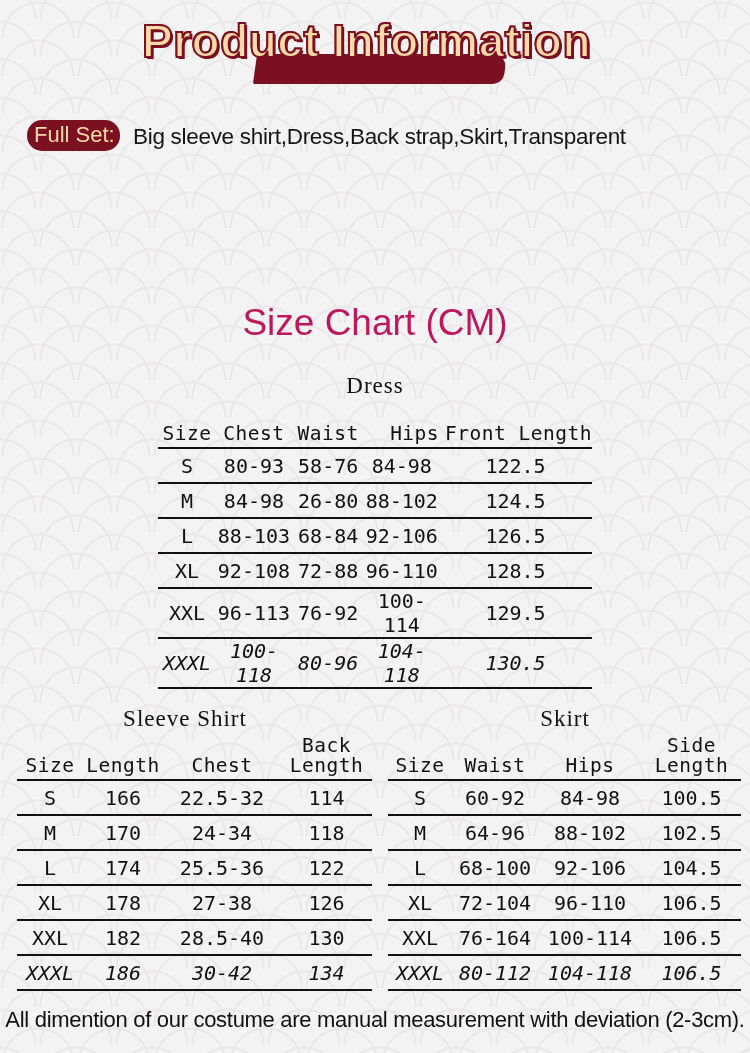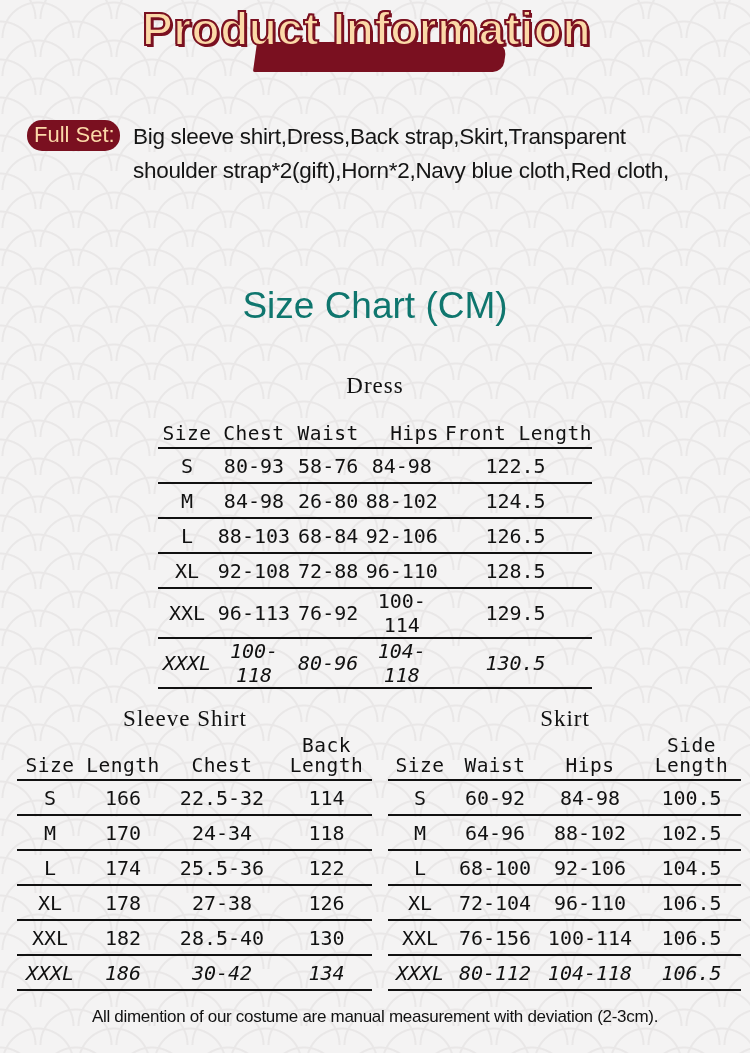--- a/index.html
+++ b/index.html
@@ -7,69 +7,68 @@
     width:750px; height:1053px; overflow:hidden; position:relative;
     background-color:#f4f3f3;
     background-image:
       radial-gradient(circle at 50% 100%, transparent 34px, #e9e7e7 35px, #e9e7e7 36px, transparent 37px),
       radial-gradient(circle at 50% 100%, transparent 34px, #e9e7e7 35px, #e9e7e7 36px, transparent 37px);
     background-size:76px 38px, 76px 38px;
     background-position:0 0, 38px 19px;
     font-family:"Liberation Sans", sans-serif;
     color:#111;
   }
-  .title-wrap { position:absolute; top:2px; left:0; width:733px; text-align:center; }
+  .title-wrap { position:absolute; top:14px; left:0; width:733px; text-align:center; }
   .title-brush {
     position:absolute; left:255px; top:40px; width:250px; height:30px;
     background:#7a1020; border-radius:4px 14px 10px 2px; transform:skewX(-8deg);
   }
   .title {
     position:relative; display:inline-block; font-size:46px; font-weight:bold;
     color:#fbd9a8; letter-spacing:0.5px;
     -webkit-text-stroke:2px #7a1020;
     text-shadow: 0 0 0 #7a1020, 2px 2px 0 #7a1020, -1px -1px 0 #7a1020;
   }
   .fullset { position:absolute; top:120px; left:27px; width:700px; }
   .badge {
     position:absolute; left:0; top:0; background:#7a1020; color:#fbd9a8;
     font-size:22px; padding:1px 5px 2px 7px; border-radius:15px; line-height:28px;
   }
   .fullset-text {
     margin-left:106px; font-size:22.5px; line-height:33.5px; color:#151515;
     letter-spacing:-0.3px;
   }
   .chart-title {
-    position:absolute; top:285px; left:0; width:750px; text-align:center;
-    font-size:37px; color:#0f766e;
+    position:absolute; top:302px; left:0; width:750px; text-align:center;
+    font-size:37px; color:#be185d;
   }
   .mono { font-family:"DejaVu Sans Mono", "Liberation Mono", monospace; }
   .tbl-caption { position:absolute; text-align:center; font-size:23px; letter-spacing:1px;font-family:Liberation Serif, serif; }
   table { position:absolute; border-collapse:collapse; }
   table th { font-weight:normal; font-size:19.5px; padding:0; height:34px; vertical-align:bottom; line-height:20px; letter-spacing:0.5px; }
   table td { font-size:20px; text-align:center; padding:0; height:33px; border-top:2.5px solid #111; }
   table tr:last-child td { border-bottom:2.5px solid #111;font-style:italic; }
   table thead tr th { padding-bottom:3px; }
   .footer {
     position:absolute; top:1007px; left:0; width:750px; text-align:center;
-    font-size:17px; color:#111; letter-spacing:-0.3px;
+    font-size:22px; color:#111; letter-spacing:-0.3px;
   }
 </style>
 </head>
 <body>
 
 <div class="title-wrap">
   <div class="title-brush"></div>
   <div class="title">Product Information</div>
 </div>
 
 <div class="fullset">
   <span class="badge">Full Set:</span>
   <div class="fullset-text">
     <div>Big sleeve shirt,Dress,Back strap,Skirt,Transparent</div>
-    <div>shoulder strap*2(gift),Horn*2,Navy blue cloth,Red cloth,</div>
   </div>
 </div>
 
 <div class="chart-title">Size Chart (CM)</div>
 
 <div class="tbl-caption mono" style="top:373px; left:300px; width:150px;">Dress</div>
 <table class="mono" style="top:410px; left:158px; width:434px;">
   <colgroup>
       <col style="width:64px">
       <col style="width:86px">
@@ -230,21 +229,21 @@
       <td>104.5</td>
     </tr>
     <tr>
       <td>XL</td>
       <td>72-104</td>
       <td>96-110</td>
       <td>106.5</td>
     </tr>
     <tr>
       <td>XXL</td>
-      <td>76-156</td>
+      <td>76-164</td>
       <td>100-114</td>
       <td>106.5</td>
     </tr>
     <tr>
       <td>XXXL</td>
       <td>80-112</td>
       <td>104-118</td>
       <td>106.5</td>
     </tr>
   </tbody>

